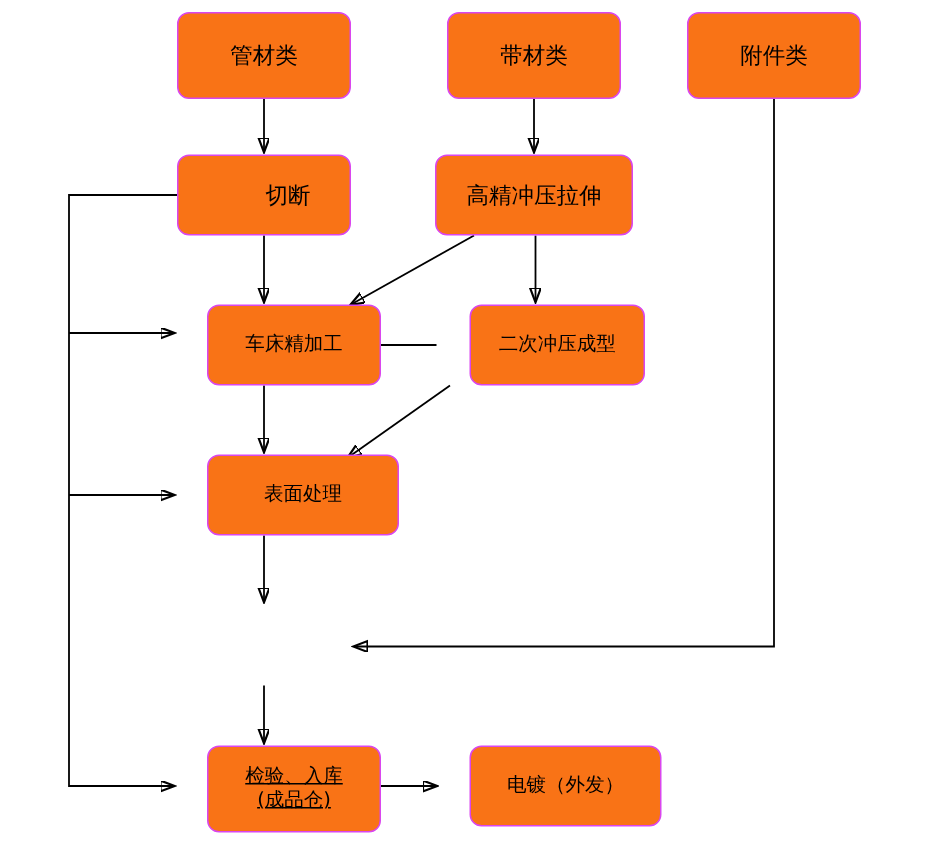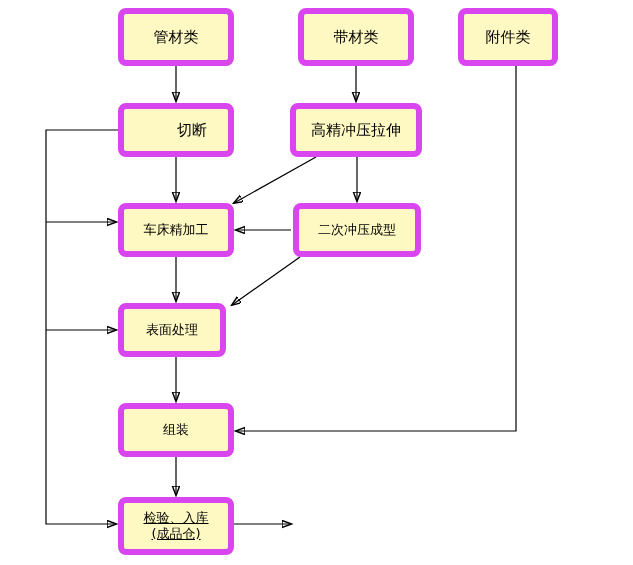--- a/index.html
+++ b/index.html
@@ -11,35 +11,36 @@
     position: relative;
     width: 633px;
     height: 565px;
     background: #ffffff;
     font-family: "DejaVu Sans", "Liberation Sans", sans-serif;
     overflow: hidden;
   }
   .node {
     position: absolute;
     box-sizing: border-box;
-    border: 6px solid #d946ef;
+    border: 1px solid #d946ef;
     border-radius: 8px;
-    background: #fef9c3;
+    background: #f97316;
     display: flex;
     align-items: center;
     justify-content: center;
     text-align: center;
     color: #000000;
     font-size: 15px;
     line-height: 1.25;
     white-space: pre-line;
     z-index: 2;
   }
   .node.small {
     font-size: 13px;
+    margin-left: 20px;
   }
   svg.wires {
     position: absolute;
     left: 0;
     top: 0;
     width: 633px;
     height: 565px;
     z-index: 1;
   }
   svg.wires line, svg.wires path, svg.wires polyline {
@@ -86,28 +87,28 @@
 
     <polyline points="118,130 46,130 46,524 116,524" marker-end="url(#arrow)"></polyline>
 
     <polyline points="46,222 116,222" marker-end="url(#arrow)"></polyline>
 
     <polyline points="46,330 116,330" marker-end="url(#arrow)"></polyline>
   </svg>
 
   <div class="node" style="left:118px;top:8px;width:116px;height:58px;">管材类</div>
   <div class="node" style="left:298px;top:8px;width:116px;height:58px;">带材类</div>
-  <div class="node" style="left:458px;top:8px;width:100px;height:58px;">附件类</div>
+  <div class="node" style="left:458px;top:8px;width:116px;height:58px;">附件类</div>
 
   <div class="node" style="left:118px;top:103px;width:116px;height:54px;padding-left:32px;">切断</div>
   <div class="node" style="left:290px;top:103px;width:132px;height:54px;text-align:right;">高精冲压拉伸</div>
 
   <div class="node small" style="left:118px;top:203px;width:116px;height:54px;">车床精加工</div>
-  <div class="node small" style="left:293px;top:203px;width:128px;height:54px;">二次冲压成型</div>
+  <div class="node small" style="left:293px;top:203px;width:117px;height:54px;">二次冲压成型</div>
 
-  <div class="node small" style="left:118px;top:303px;width:108px;height:54px;">表面处理</div>
+  <div class="node small" style="left:118px;top:303px;width:128px;height:54px;">表面处理</div>
 
-  <div class="node small" style="left:118px;top:403px;width:116px;height:54px;">组装</div>
 
   <div class="node small" style="left:118px;top:497px;width:116px;height:58px;text-decoration:underline;">检验、入库
 (成品仓)</div>
+  <div class="node small" style="left:293px;top:497px;width:128px;height:54px;">电镀（外发）</div>
 
 </div>
 
 </body></html>

